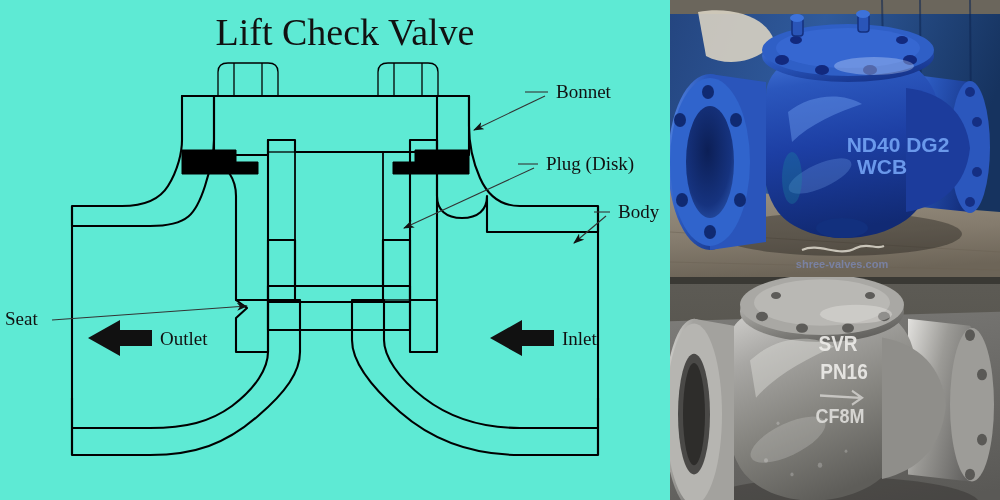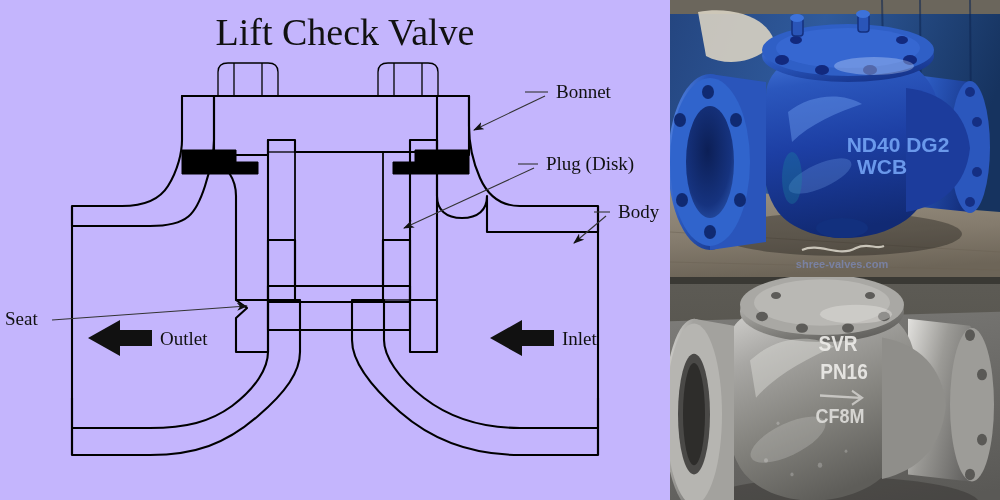--- a/index.html
+++ b/index.html
@@ -4,21 +4,21 @@
 <style>
   html,body{margin:0;padding:0;}
   body{
     width:1000px;height:500px;overflow:hidden;
     background:#ffffff;
     font-family:"Liberation Serif", serif;
   }
   #root{position:relative;width:1000px;height:500px;}
 
   
-  #diagram-panel{position:absolute;left:0;top:0;width:670px;height:500px;background:#c4b5fd;}
+  #diagram-panel{position:absolute;left:0;top:0;width:670px;height:500px;background:#5eead4;}
   #diagram-svg{display:block;width:670px;height:500px;}
   .dtitle{
     font-family:"Liberation Serif", serif;
     font-size:38px; fill:#111; text-anchor:middle;
   }
   .dlabel{
     font-family:"Liberation Serif", serif;
     font-size:19px; fill:#111;
   }
   .flowlabel{

